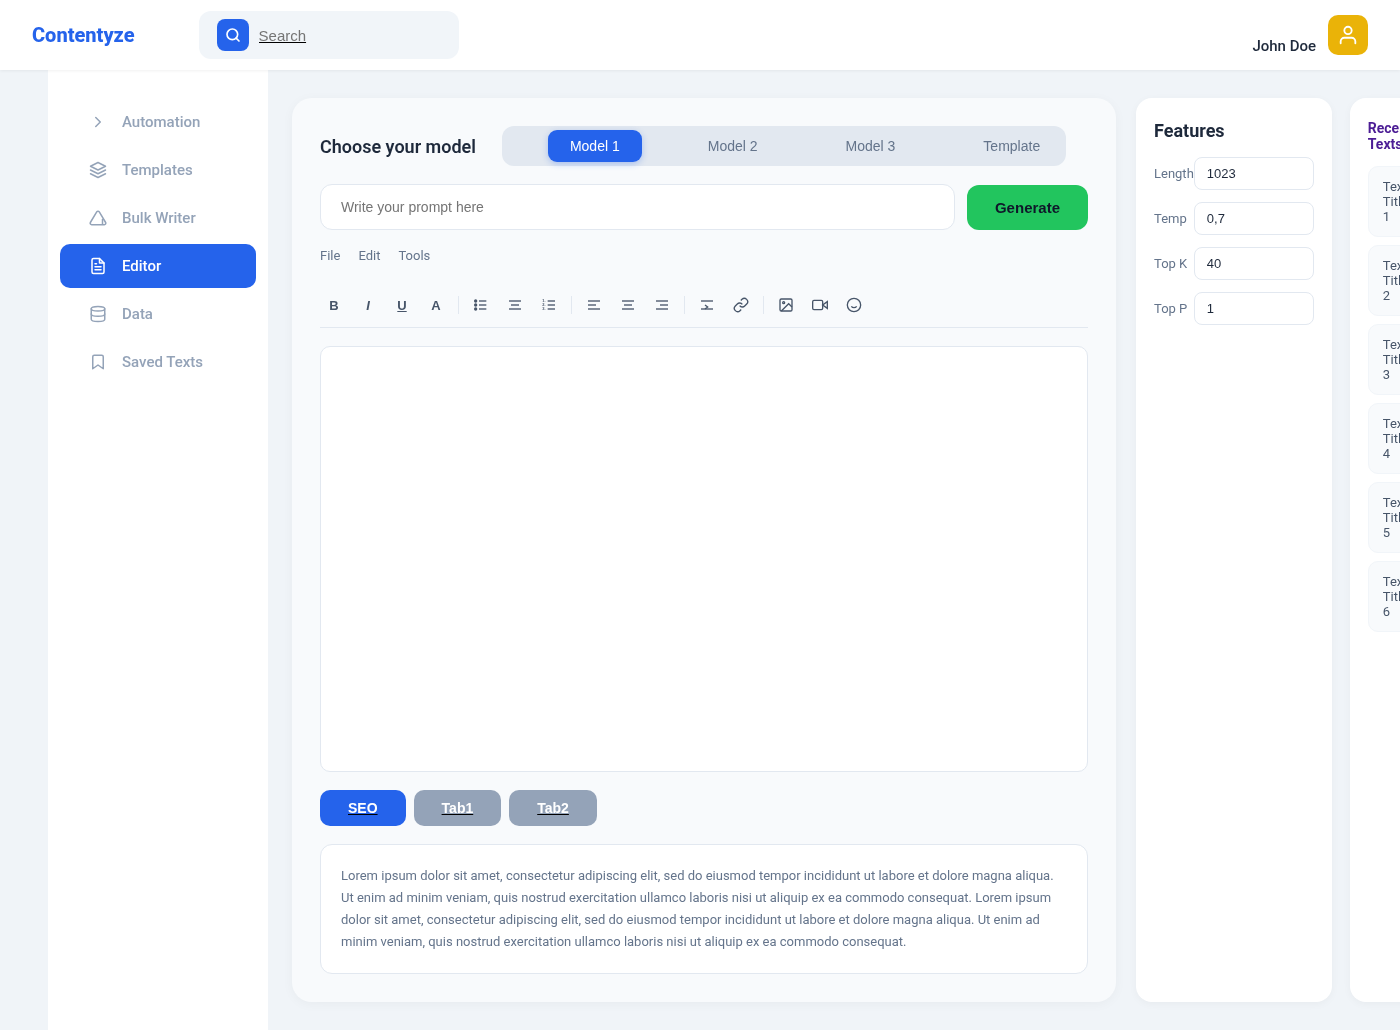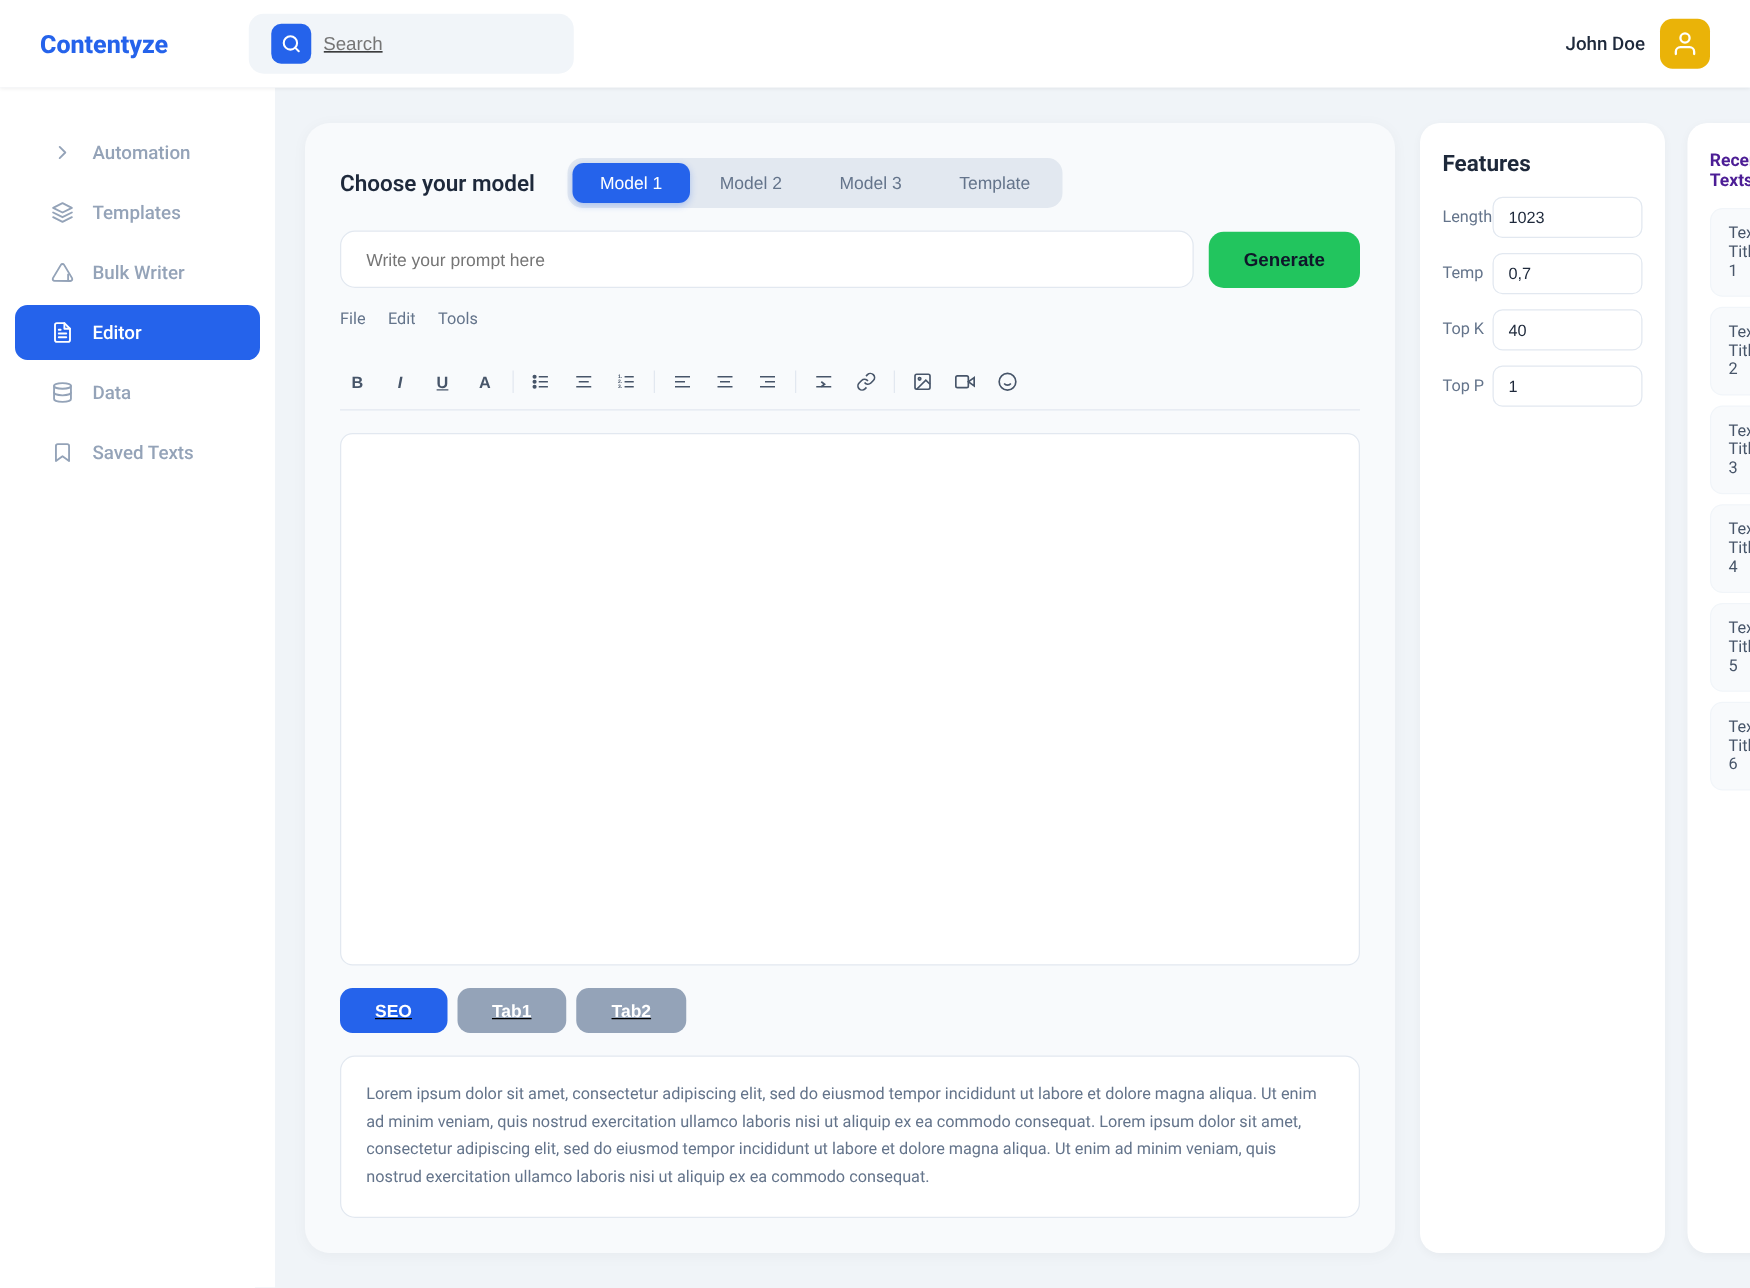--- a/index.html
+++ b/index.html
@@ -54,21 +54,21 @@
       border: none;
       background: transparent;
       font-size: 15px;
       color: #94a3b8;
       outline: none;
       width: 180px;
     }
     .header-spacer { flex: 1; }
     .user-area {
       display: flex;
-      align-items: center;
+      align-items: flex-end;
       gap: 12px;
     }
     .user-name {
       font-size: 15px;
       color: #1e293b;
       font-weight: 500;
     }
     .user-avatar {
       width: 40px;
       height: 40px;
@@ -77,20 +77,21 @@
       display: flex;
       align-items: center;
       justify-content: center;
     }
     .user-avatar svg { color: #fff; }
     
     .main {
       display: flex;
       flex: 1;
       overflow: hidden;
+      padding-left: 48px;
     }
     
     .sidebar {
       width: 220px;
       background: #fff;
       padding: 30px 0;
       display: flex;
       flex-direction: column;
       gap: 4px;
       flex-shrink: 0;
@@ -161,20 +162,21 @@
     .model-tab {
       padding: 8px 22px;
       border-radius: 9px;
       font-size: 14px;
       font-weight: 500;
       color: #64748b;
       cursor: pointer;
       border: none;
       background: transparent;
       transition: all 0.15s;
+      margin-left: 42px;
     }
     .model-tab.active {
       background: #2563eb;
       color: #fff;
       box-shadow: 0 2px 6px rgba(37,99,235,0.3);
     }
     .prompt-row {
       display: flex;
       gap: 12px;
       align-items: center;

